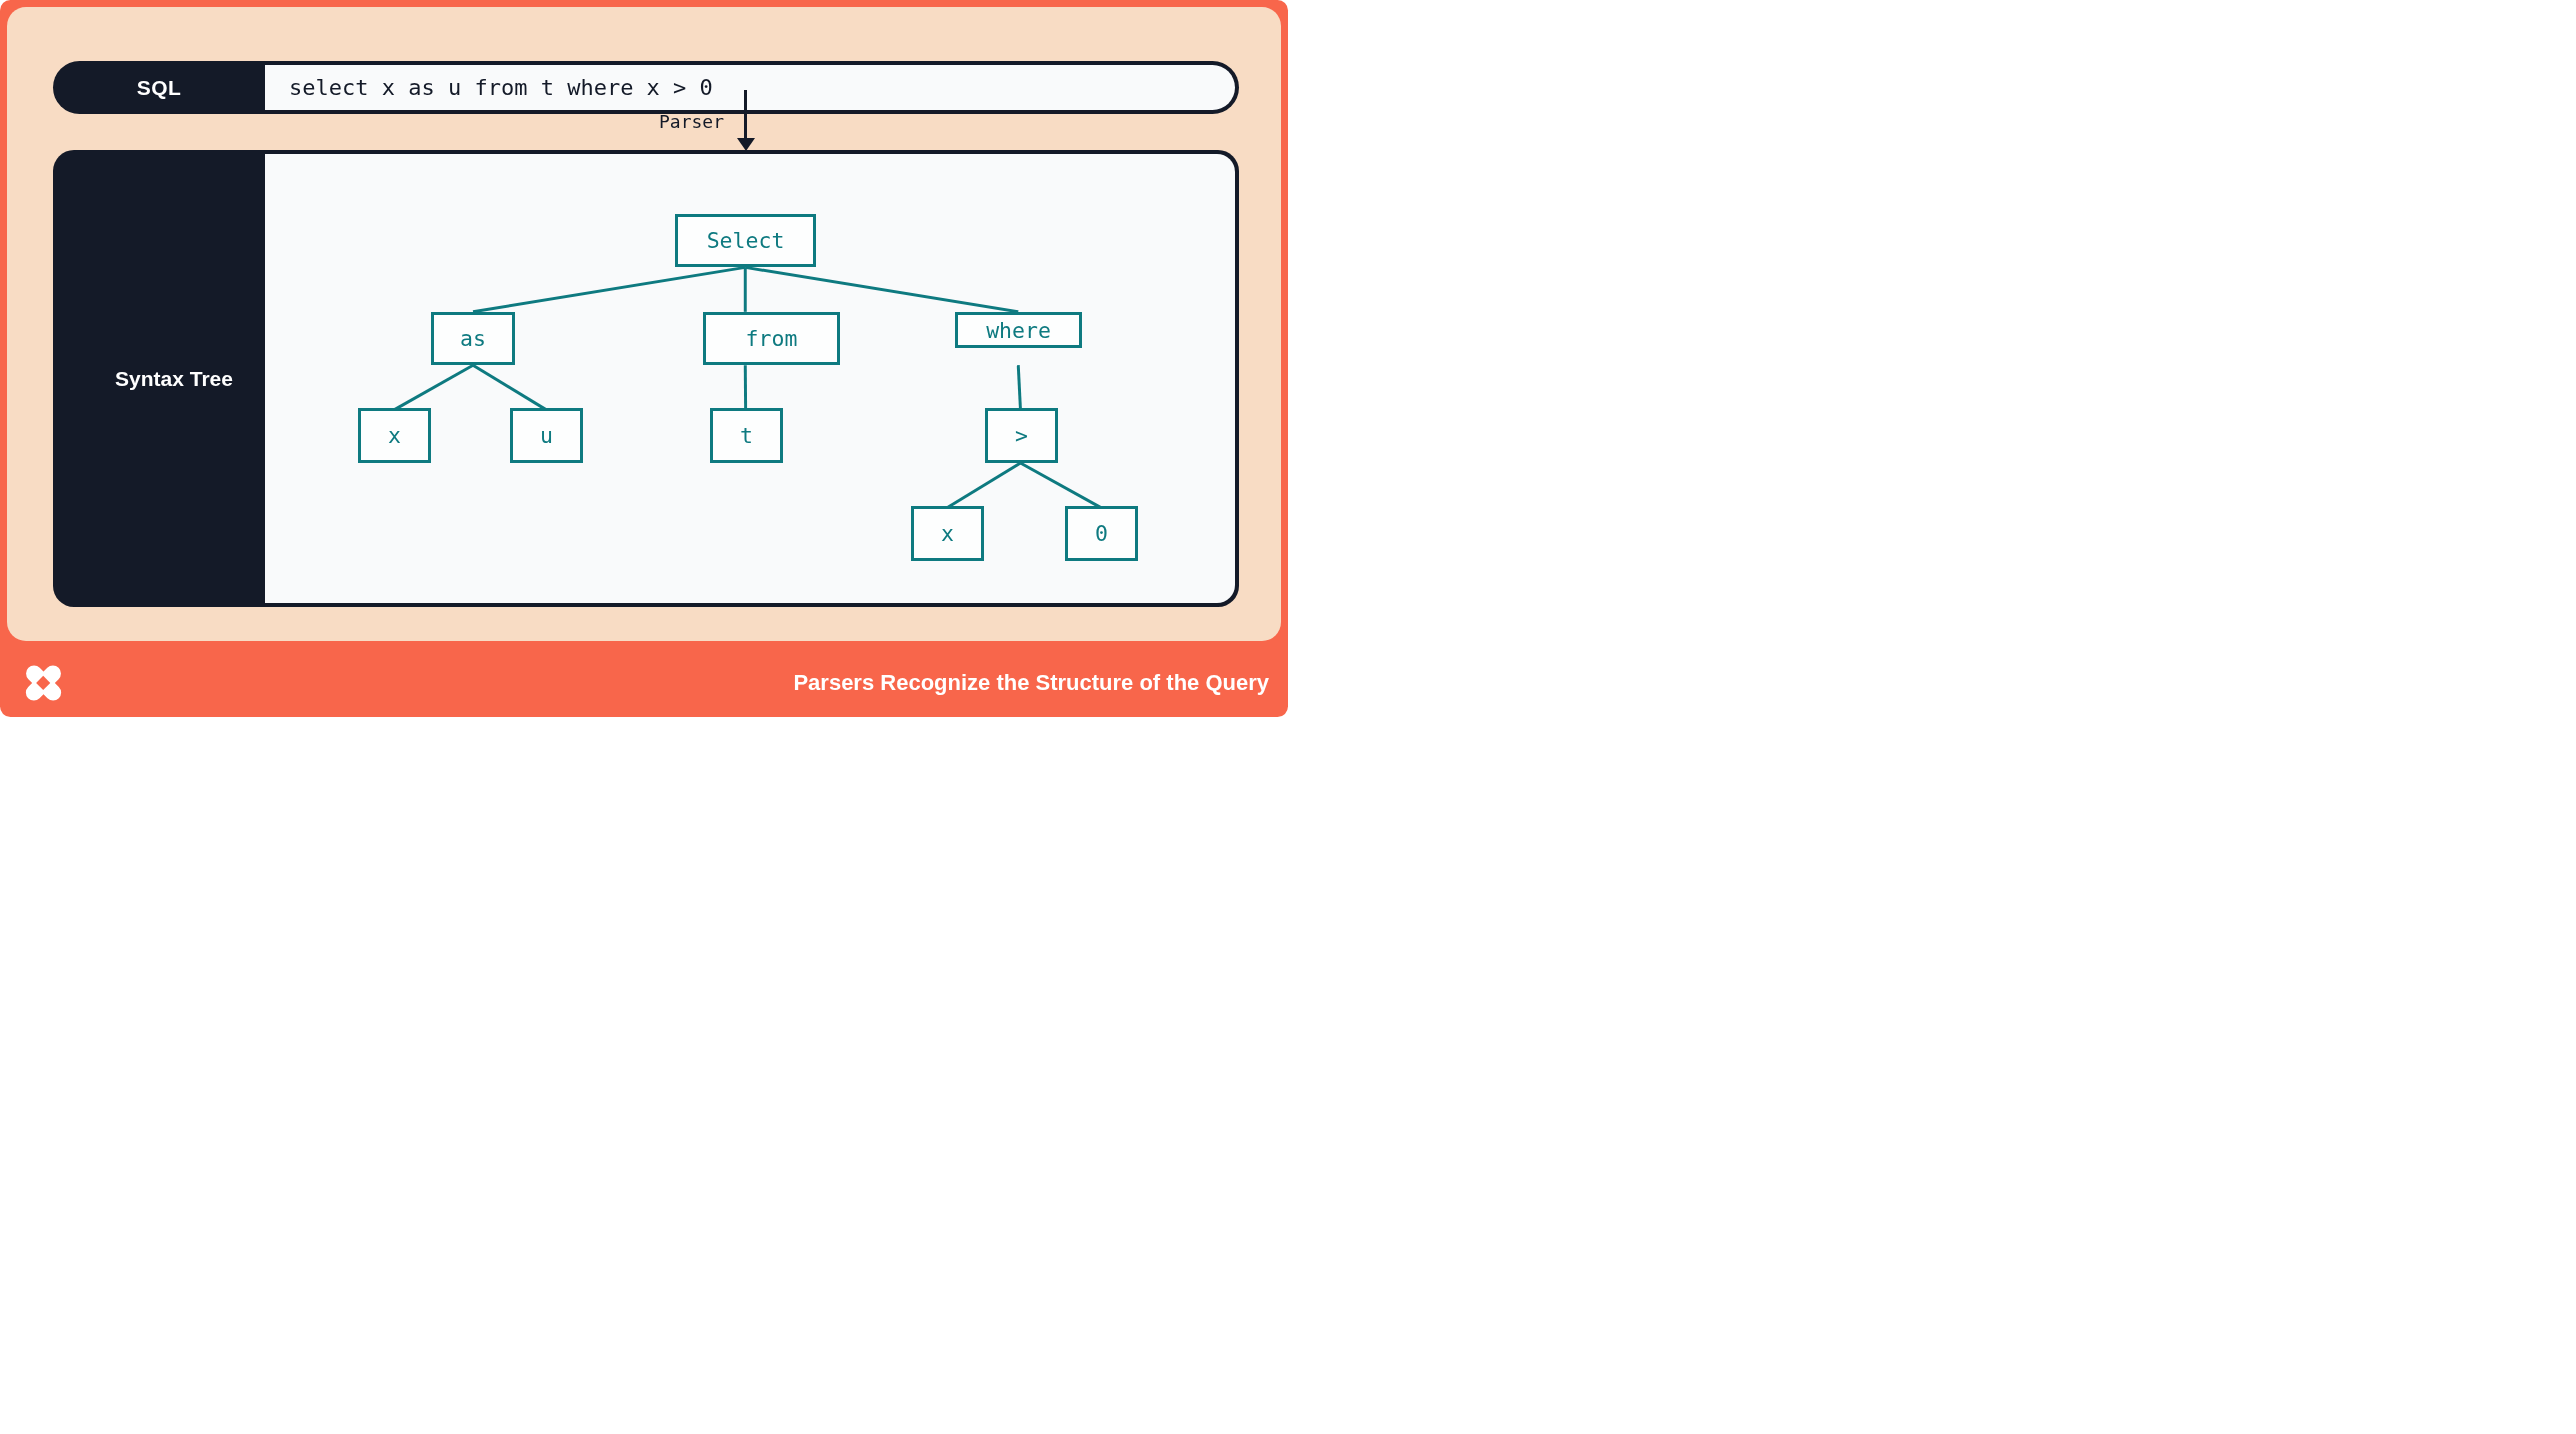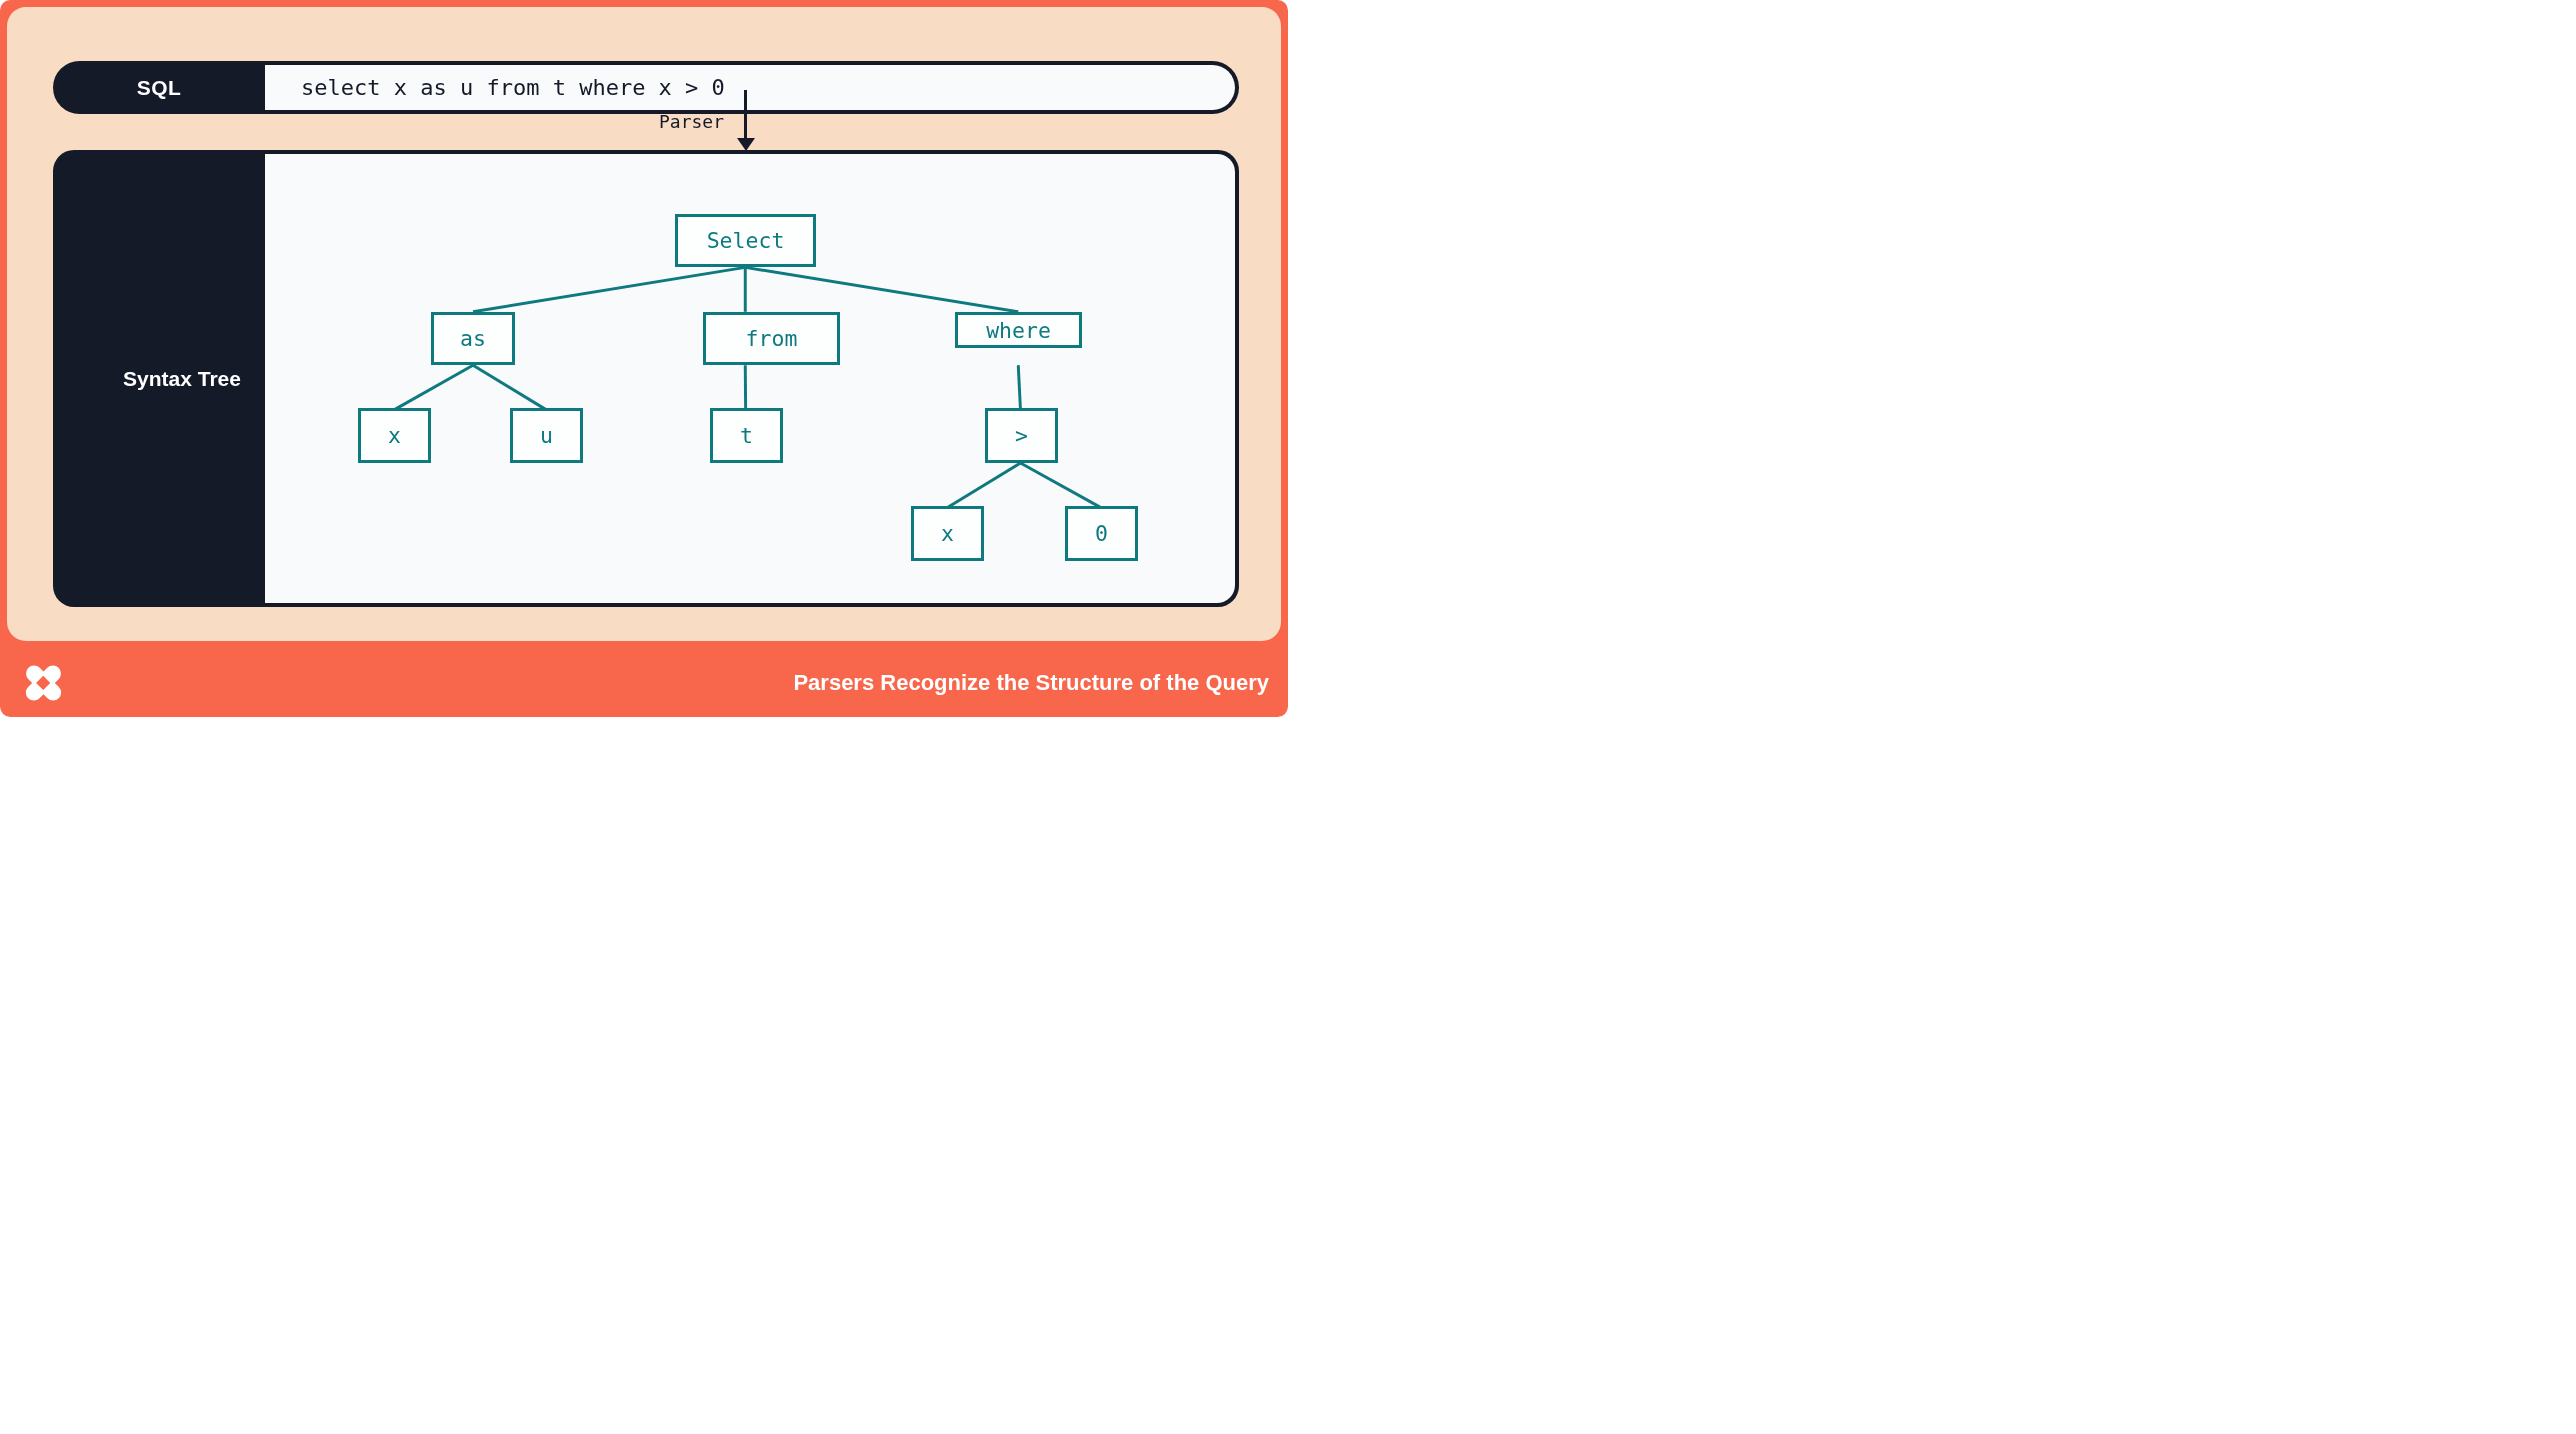--- a/index.html
+++ b/index.html
@@ -42,21 +42,21 @@
     font-size: 21px;
     font-weight: bold;
     letter-spacing: 0.4px;
   }
   .sql-value {
     position: absolute;
     left: 212px; top: 3.7px; right: 3.7px; bottom: 3.7px;
     background: #F9FAFB;
     border-radius: 0 23px 23px 0;
     display: flex; align-items: center;
-    padding-left: 36px;
+    padding-left: 24px;
     font-family: "DejaVu Sans Mono", monospace;
     font-size: 22px;
     color: #141A28;
     white-space: pre;
   }
 
   
   .parser-label {
     position: absolute;
     left: 519px; top: 111px;
@@ -90,21 +90,20 @@
     border-radius: 21px;
   }
   .tree-panel-label {
     position: absolute;
     left: 0; top: 0; bottom: 0;
     width: 242px;
     display: flex; align-items: center; justify-content: center;
     color: #ffffff;
     font-size: 21px;
     font-weight: bold;
-    padding-left: 8px;
   }
   .tree-area {
     position: absolute;
     left: 212px; top: 3.7px; right: 3.7px; bottom: 3.7px;
     background: #F9FAFB;
     border-radius: 0 18px 18px 0;
   }
   .edges-svg {
     position: absolute;
     left: 0; top: 0;

